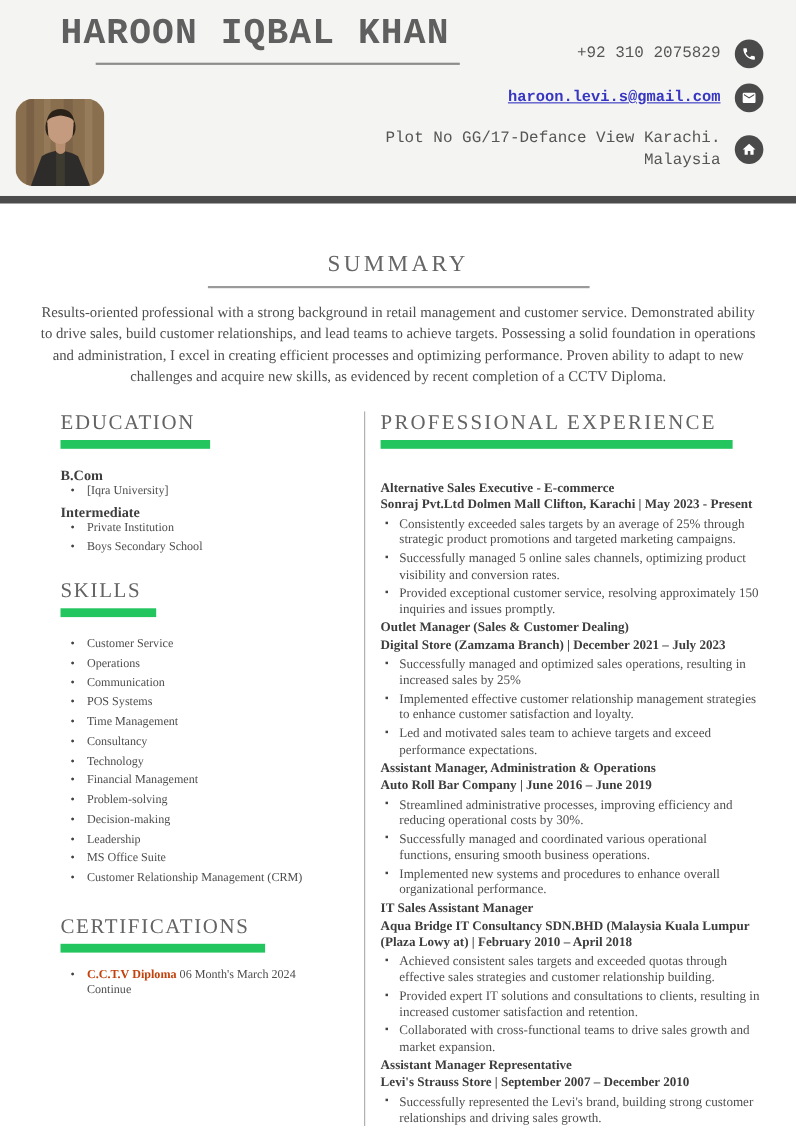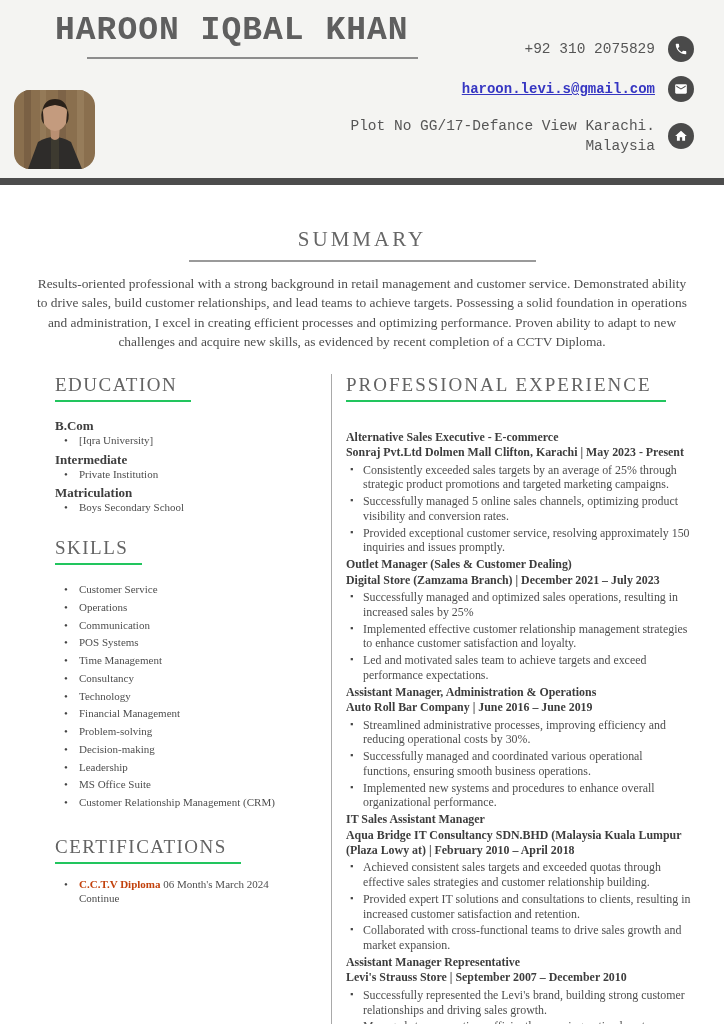--- a/index.html
+++ b/index.html
@@ -48,21 +48,21 @@
   }
   
   .columns { display:flex; margin-top:22px; padding-left:55px; }
   .col-left {
     width:277px; padding-right:20px; border-right:1px solid #a9a9a9;
     min-height:600px;
   }
   .col-right { width:360px; padding-left:14px; }
   .section-title {
     font-size:19px; color:#636363; letter-spacing:1.5px; font-weight:400;
-    display:inline-block; border-bottom:2px solid #22c55e; padding-bottom:4px;
+    display:inline-block; border-bottom:8px solid #22c55e; padding-bottom:4px;
     padding-right:14px; margin-bottom:14px;
   }
   
   .edu-degree { font-size:13px; font-weight:bold; color:#3e3e3e; margin-top:2px; }
   ul.dot-list { list-style:none; }
   ul.dot-list li {
     font-size:11px; color:#4e4e4e; padding-left:24px; position:relative;
     margin-bottom:4px; line-height:1.25;
   }
   ul.dot-list li::before {
@@ -160,21 +160,20 @@
         <div class="section-title">EDUCATION</div>
         <div>
           <div class="edu-degree">B.Com</div>
           <ul class="dot-list edu-list">
               <li>[Iqra University]</li>
             </ul>
           <div class="edu-degree">Intermediate</div>
           <ul class="dot-list edu-list">
               <li>Private Institution</li>
             </ul>
-          <div class="edu-degree">Matriculation</div>
           <ul class="dot-list edu-list">
               <li>Boys Secondary School</li>
             </ul>
         </div>
       </div>
 
       <div class="skills-block">
         <div class="section-title">SKILLS</div>
         <ul class="dot-list skills-list">
           <li>Customer Service</li>

